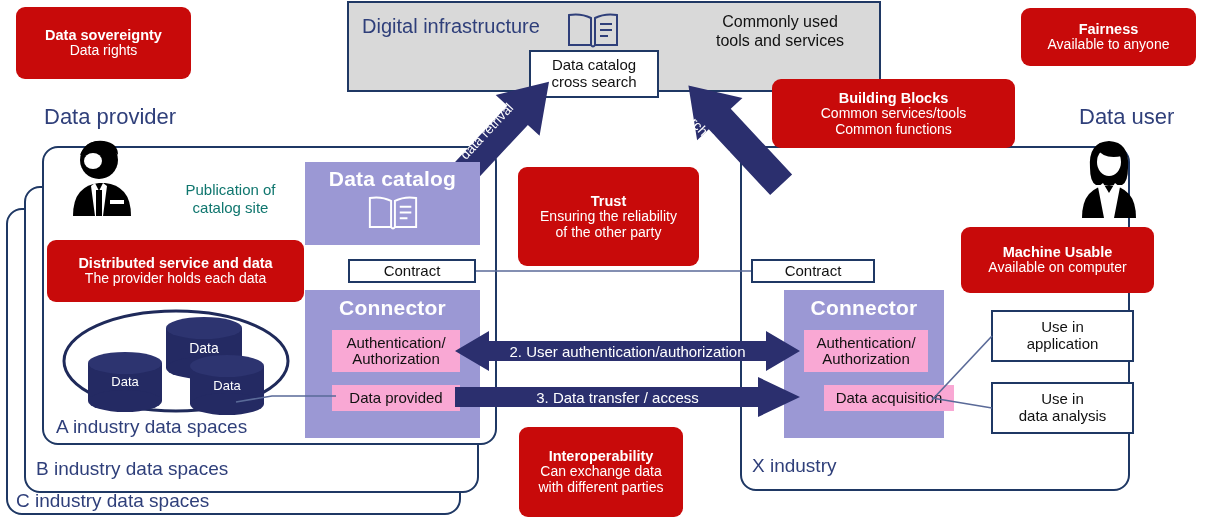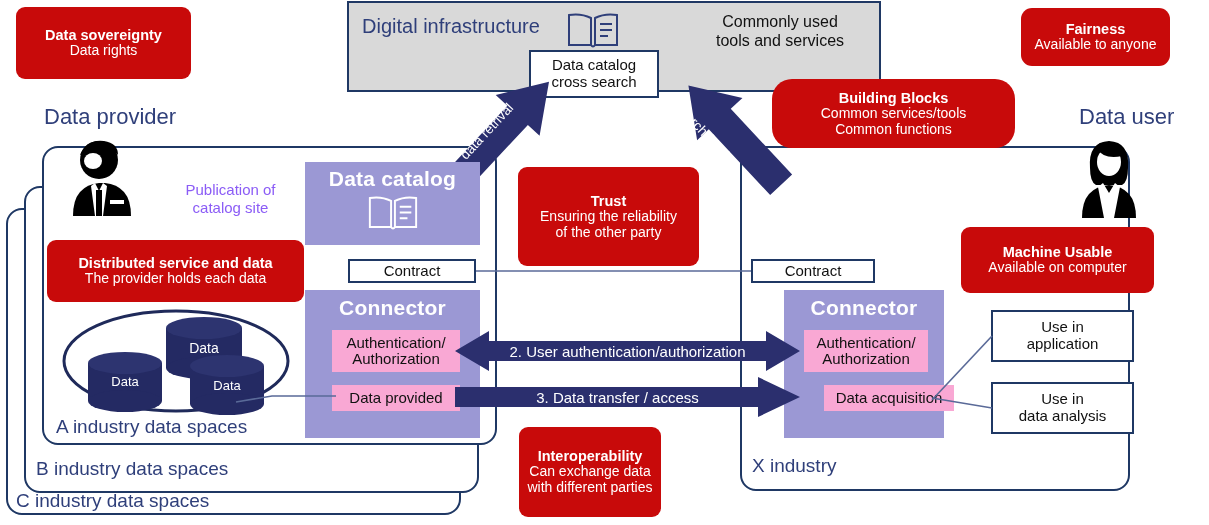--- a/index.html
+++ b/index.html
@@ -45,21 +45,21 @@
     text-align:center;font-size:15px;color:#111111;line-height:1.1;
   }
 
   
   .gray{background:#d9d9d9;border:2.5px solid #1f3864;}
   .gray-title{font-size:20px;color:#2f3f7a;}
   .gray-sub{font-size:16px;color:#111111;text-align:center;line-height:1.2;}
 
   
   .hdr{font-size:22px;color:#2f3f7a;white-space:nowrap;}
-  .note{font-size:15px;color:#8b5cf6;text-align:center;line-height:1.18;}
+  .note{font-size:15px;color:#0f766e;text-align:center;line-height:1.18;}
 
   
   .harrow{position:absolute;}
   .harrow .lbl{
     position:absolute;inset:0;display:flex;align-items:center;justify-content:center;
     color:#ffffff;font-size:15px;white-space:nowrap;
   }
   
   .diag{position:absolute;}
   svg{display:block;overflow:visible;}
@@ -257,26 +257,26 @@
       <path d="M0 12 L303 12 L303 2 L345 22 L303 42 L303 32 L0 32 Z" fill="#2b2f6e"></path>
     </svg>
     <div class="lbl" style="left:-20px;">3. Data transfer / access</div>
   </div>
 
   <div class="abs chip" style="left:16px;top:7px;width:175px;height:72px;">
     <div class="t">Data sovereignty</div>
     <div class="s">Data rights</div>
   </div>
 
-  <div class="abs chip" style="left:1021px;top:8px;width:149px;height:58px;border-radius:11px;">
+  <div class="abs chip" style="left:1021px;top:8px;width:175px;height:58px;">
     <div class="t">Fairness</div>
     <div class="s">Available to anyone</div>
   </div>
 
-  <div class="abs chip" style="left:772px;top:79px;width:243px;height:69px;border-radius:20px;">
+  <div class="abs chip" style="left:772px;top:79px;width:243px;height:69px;">
     <div class="t">Building Blocks</div>
     <div class="s">Common services/tools</div>
     <div class="s">Common functions</div>
   </div>
 
   <div class="abs chip" style="left:518px;top:167px;width:181px;height:99px;">
     <div class="t">Trust</div>
     <div class="s">Ensuring the reliability</div>
     <div class="s">of the other party</div>
   </div>
@@ -284,19 +284,19 @@
   <div class="abs chip" style="left:961px;top:227px;width:193px;height:66px;">
     <div class="t">Machine Usable</div>
     <div class="s">Available on computer</div>
   </div>
 
   <div class="abs chip" style="left:47px;top:240px;width:257px;height:62px;">
     <div class="t">Distributed service and data</div>
     <div class="s">The provider holds each data</div>
   </div>
 
-  <div class="abs chip" style="left:519px;top:427px;width:142px;height:90px;">
+  <div class="abs chip" style="left:519px;top:427px;width:164px;height:90px;">
     <div class="t">Interoperability</div>
     <div class="s">Can exchange data</div>
     <div class="s">with different parties</div>
   </div>
 
 </div>
 
 </body></html>

